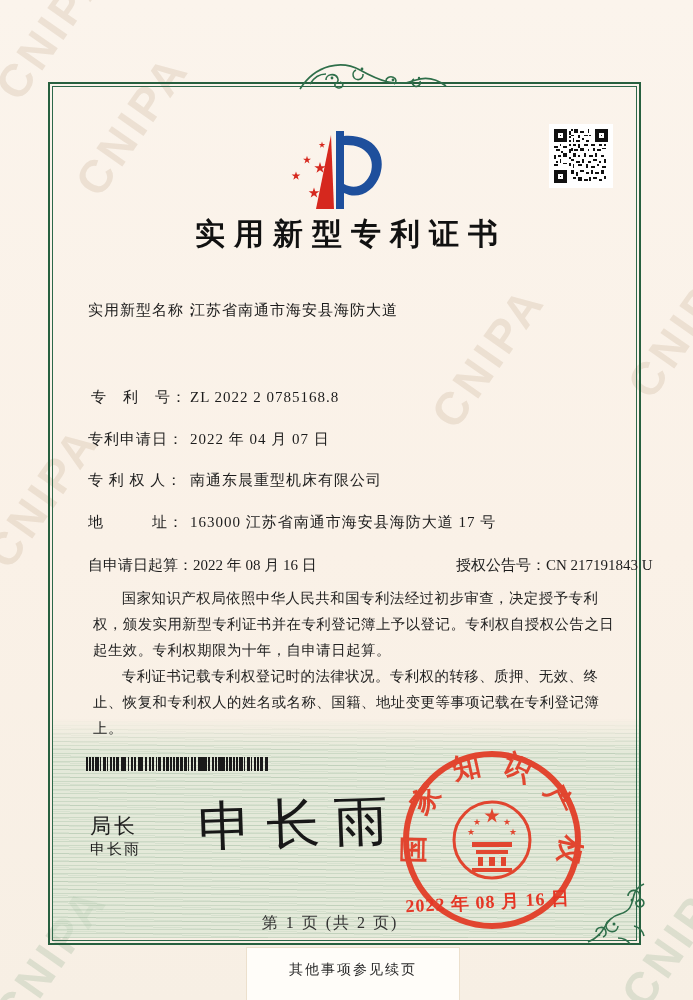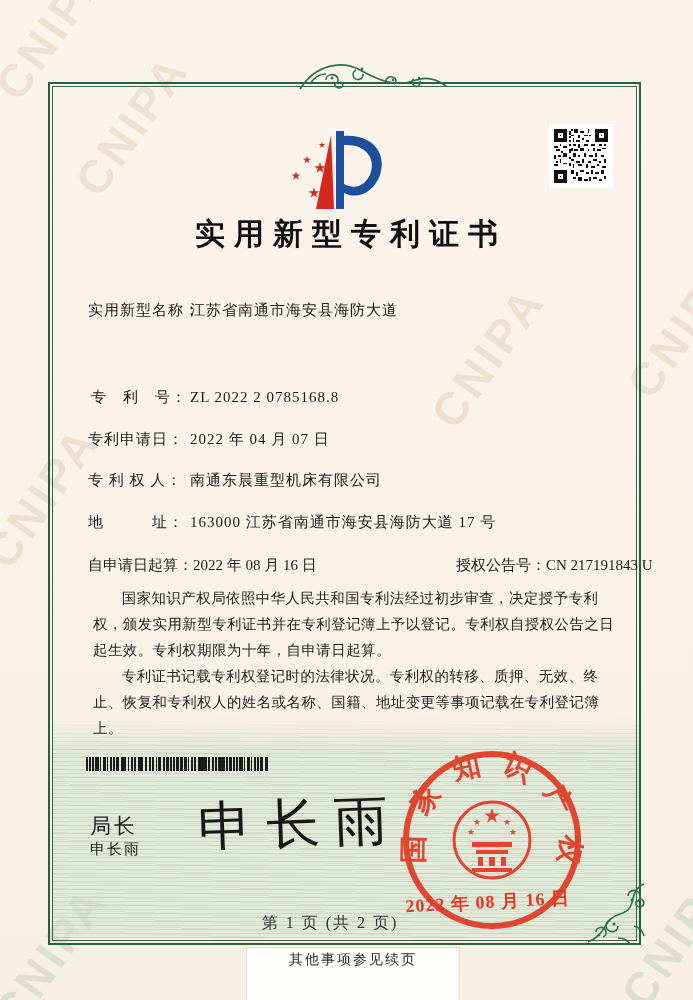--- a/index.html
+++ b/index.html
@@ -68,21 +68,21 @@
     position:absolute; left:198px; top:788px; font-size:54px; color:#181818;
     letter-spacing:14px; transform:rotate(-2deg); font-weight:500;
     font-family:"Liberation Serif",serif;
   }
   .seal{position:absolute; left:400px; top:748px; width:184px; height:184px; opacity:0.93;}
   .pg{position:absolute; left:230px; top:913px; width:200px; text-align:center; font-size:16px; letter-spacing:2px; color:#333;}
   .cont-box{
     position:absolute; left:246px; top:947px; width:212px; height:53px;
     background:#fffdf9; border:1px solid #ece0cd; z-index:4;
   }
-  .cont-note{margin-top:3px; text-align:center; font-size:14px; letter-spacing:2px; color:#2a2a2a;}
+  .cont-note{margin-top:13px; text-align:center; font-size:14px; letter-spacing:2px; color:#2a2a2a;}
   .orn{position:absolute; z-index:4;}
 </style>
 </head>
 <body>
 
 <div class="page">
 
   <span class="wm" style="left:-28px; top:2px;">CNIPA</span>
   <span class="wm" style="left:52px;  top:98px;">CNIPA</span>
   <span class="wm" style="left:408px; top:330px;">CNIPA</span>

